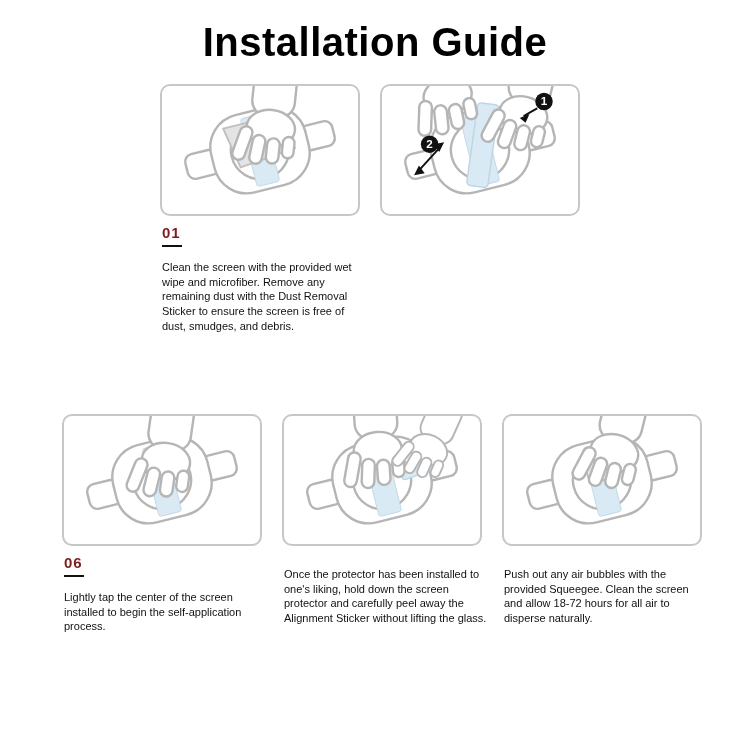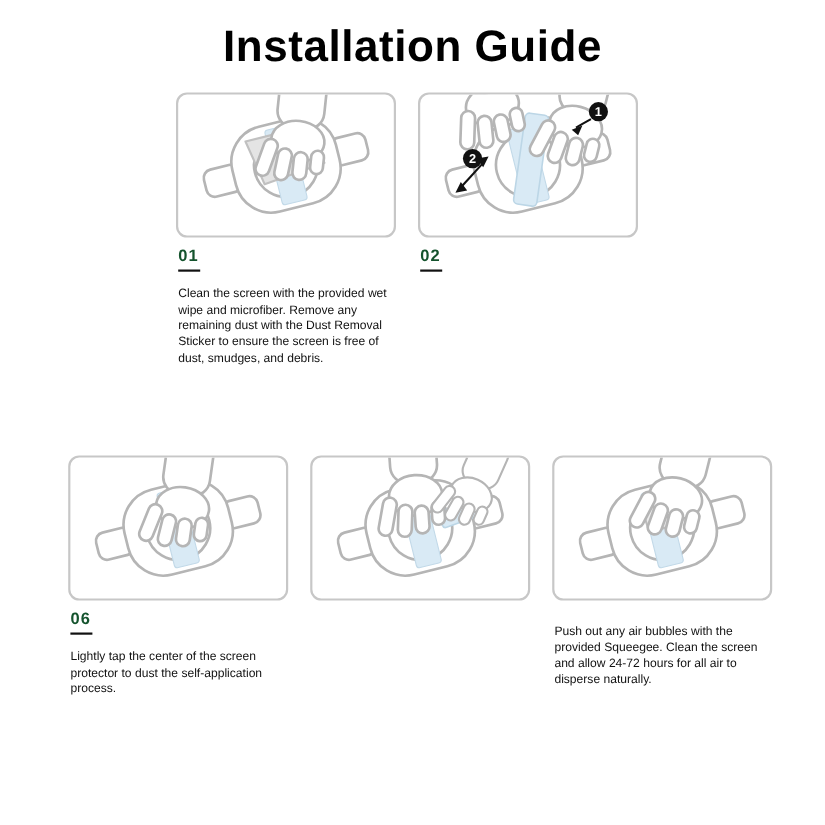--- a/index.html
+++ b/index.html
@@ -19,21 +19,21 @@
   #box2{left:380px;top:84px}
   #box3{left:62px;top:414px}
   #box4{left:282px;top:414px}
   #box5{left:502px;top:414px}
   .info{position:absolute;width:205px}
   #info1{left:162px;top:224px}
   #info2{left:382px;top:224px}
   #info3{left:64px;top:554px}
   #info4{left:284px;top:554px}
   #info5{left:504px;top:554px}
-  .step-num{font-size:15px;font-weight:700;color:#14532d;letter-spacing:1px}
+  .step-num{font-size:15px;font-weight:700;color:#7f1d1d;letter-spacing:1px}
   .step-num::after{content:"";display:block;width:20px;height:0;border-bottom:2px solid #111;margin-top:4px}
   .step-text{margin-top:13px;font-size:11px;line-height:1.33;color:#111}
   svg.illus{position:absolute;left:0;top:0;width:100%;height:100%;display:block}
   .ln{fill:#ffffff;stroke:#b5b5b5;stroke-width:2.5;stroke-linejoin:round;stroke-linecap:round}
   .film{fill:#d9eaf5;stroke:#bcd6e6;stroke-width:1.5}
   .wipe{fill:#e4e4e4;stroke:#c0c0c0;stroke-width:2;stroke-linejoin:round}
   .squeegee{fill:#ececec;stroke:#bdbdbd;stroke-width:2;stroke-linejoin:round}
   .arrow{stroke:#111;stroke-width:2;fill:none}
   .arrowhead{fill:#111;stroke:none}
   .badge{fill:#111;stroke:none}
@@ -88,47 +88,47 @@
     <circle class="badge" cx="166" cy="16" r="9"></circle>
     <text class="badge-num" x="166" y="20">1</text>
     <path class="arrow" d="M38,86 L58,64"></path>
     <path class="arrowhead" d="M32,92 l11,-2 -6,-8 z"></path>
     <path class="arrowhead" d="M63,58 l-11,2 6,8 z"></path>
     <circle class="badge" cx="48" cy="60" r="9"></circle>
     <text class="badge-num" x="48" y="64">2</text>
   </svg>
 </div>
 <div class="info" id="info2">
-  <div class="step-num">02</div>
 </div>
 
 <div class="box" id="box3">
   <svg class="illus" viewBox="0 0 200 132">
     <use href="#watch-g" transform="rotate(-14 100 66)"></use>
     <use href="#hand-g" transform="translate(72,16) rotate(8)"></use>
   </svg>
 </div>
 <div class="info" id="info3">
   <div class="step-num">06</div>
-  <div class="step-text">Lightly tap the center of the screen protector to dust the self-application process.</div>
+  <div class="step-text">Lightly tap the center of the screen installed to begin the self-application process.</div>
 </div>
 
 <div class="box" id="box4">
   <svg class="illus" viewBox="0 0 200 132">
     <use href="#watch-g" transform="rotate(-14 100 66)"></use>
     <rect class="film" x="118" y="44" width="40" height="16" rx="3" transform="rotate(-20 138 52)"></rect>
     <use href="#hand-g" transform="translate(58,12) rotate(-4)"></use>
     <use href="#hand-g" transform="translate(130,4) rotate(24) scale(0.8)"></use>
   </svg>
 </div>
 <div class="info" id="info4">
+  <div class="step-text">Once the protector has been installed to one's liking, hold down the screen protector and carefully peel away the Alignment Sticker without lifting the glass.</div>
 </div>
 
 <div class="box" id="box5">
   <svg class="illus" viewBox="0 0 200 132">
     <use href="#watch-g" transform="rotate(-14 100 66)"></use>
     <rect class="squeegee" x="84" y="44" width="34" height="22" rx="4" transform="rotate(-18 100 55)"></rect>
     <use href="#hand-g" transform="translate(84,4) rotate(14)"></use>
   </svg>
 </div>
 <div class="info" id="info5">
-  <div class="step-text">Push out any air bubbles with the provided Squeegee. Clean the screen and allow 24-72 hours for all air to disperse naturally.</div>
+  <div class="step-text">Push out any air bubbles with the provided Squeegee. Clean the screen and allow 18-72 hours for all air to disperse naturally.</div>
 </div>
 
 </body></html>

